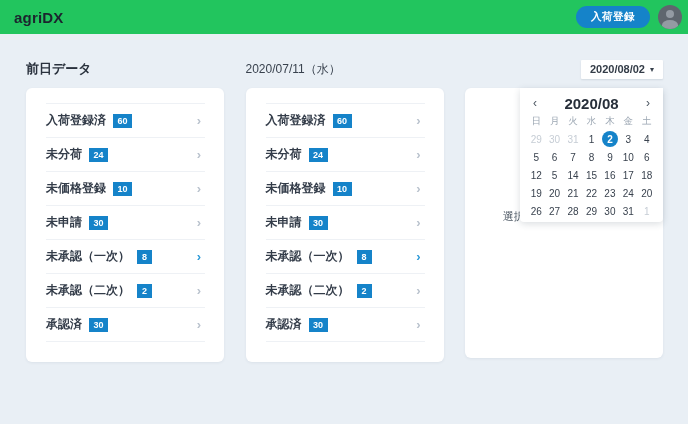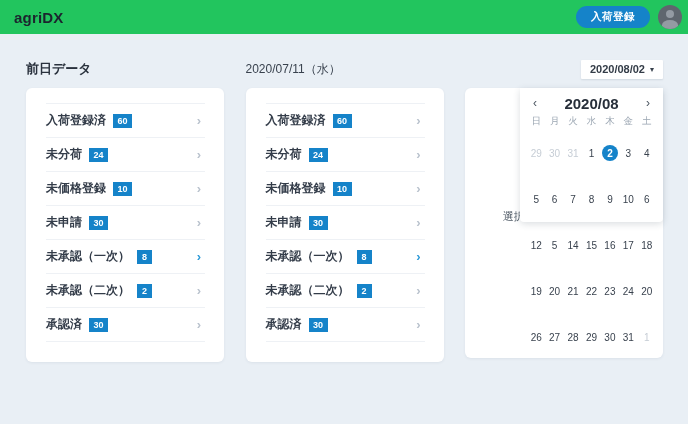--- a/index.html
+++ b/index.html
@@ -52,21 +52,21 @@
                font-size:11px; line-height:17px; color:#4e5965; }
 
   
   .calendar { position:absolute; top:38px; right:0; width:143px; height:134px; background:#fff;
               border-radius:0 0 4px 4px; box-shadow:0 2px 7px rgba(30,50,70,.16); z-index:5; padding:5px 7px 0; }
   .cal-head { display:flex; align-items:center; height:20px; }
   .cal-nav { width:16px; text-align:center; font-size:12px; color:#4a5560; cursor:pointer; line-height:20px; }
   .cal-month { flex:1; text-align:center; font-size:15px; font-weight:bold; color:#272f3a; }
   .cal-grid { display:grid; grid-template-columns:repeat(7,1fr); }
   .wd { height:17px; font-size:9.5px; color:var(--wd); display:flex; align-items:center; justify-content:center; }
-  .day { width:16px; height:16px; margin:15px auto; font-size:10px; color:#39424e;
+  .day { width:16px; height:16px; margin:1px auto; font-size:10px; color:#39424e;
          display:flex; align-items:center; justify-content:center; cursor:pointer; border-radius:50%; }
   .day.muted { color:var(--mutedday); }
   .day.selected { background:var(--accent); color:#fff; font-weight:bold; }
 </style>
 </head>
 <body>
 
 <header class="appbar">
   <div class="logo">agriDX</div>
   <div class="appbar-right">

